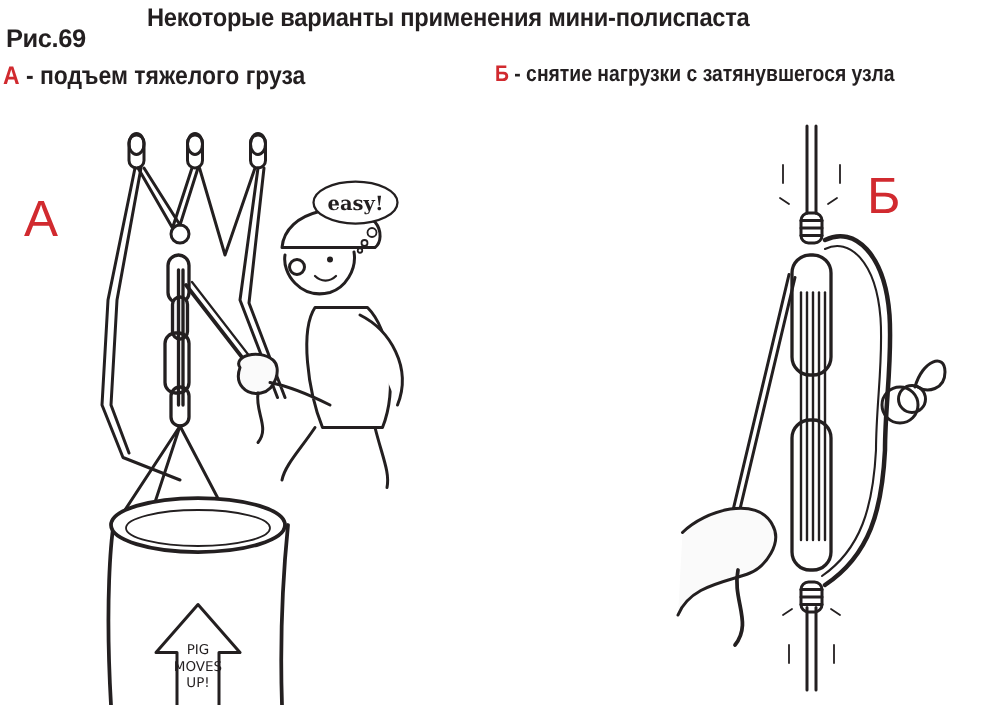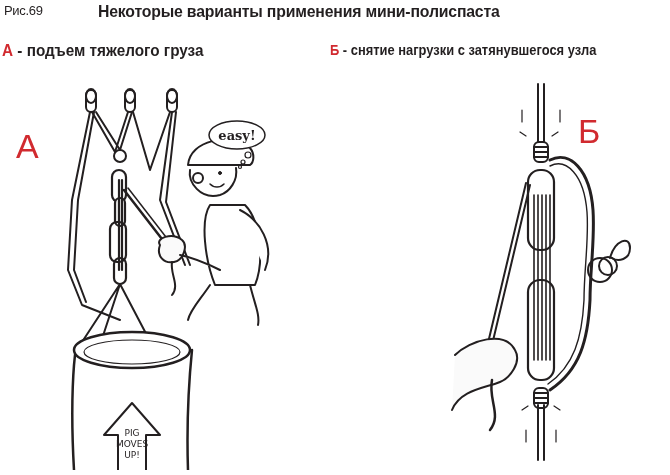--- a/index.html
+++ b/index.html
@@ -1,17 +1,17 @@
 <!DOCTYPE html>
 <html><head>
   <meta charset="utf-8">
   <style>
     html, body { margin: 0; padding: 0; background: #ffffff; }
     body { width: 670px; height: 475px; position: relative; overflow: hidden; font-family: "Liberation Sans", sans-serif; color: #231f20; }
-    .fig-num { position: absolute; left: 4px; top: 3px; font-size: 13px; font-weight: normal; letter-spacing: -0.3px; }
+    .fig-num { position: absolute; left: 4px; top: 16px; font-size: 17px; font-weight: bold; letter-spacing: -0.3px; }
     .fig-title { position: absolute; left: 98px; top: 2px; font-size: 17px; font-weight: bold; letter-spacing: -0.2px; transform: scaleX(0.93); transform-origin: left top; }
     .sub { position: absolute; top: 41px; font-weight: bold; white-space: nowrap; transform-origin: left top; }
     .sub-a { left: 2px; font-size: 17px; transform: scaleX(0.9); }
     .sub-b { left: 330px; font-size: 15px; transform: scaleX(0.86); }
     .red { color: #d12a2f; }
     .big-letter { position: absolute; color: #d12a2f; font-size: 34px; font-weight: normal; }
     .big-a { left: 16px; top: 127px; }
     .big-b { left: 578px; top: 112px; }
     svg.ill { position: absolute; }
   </style>

